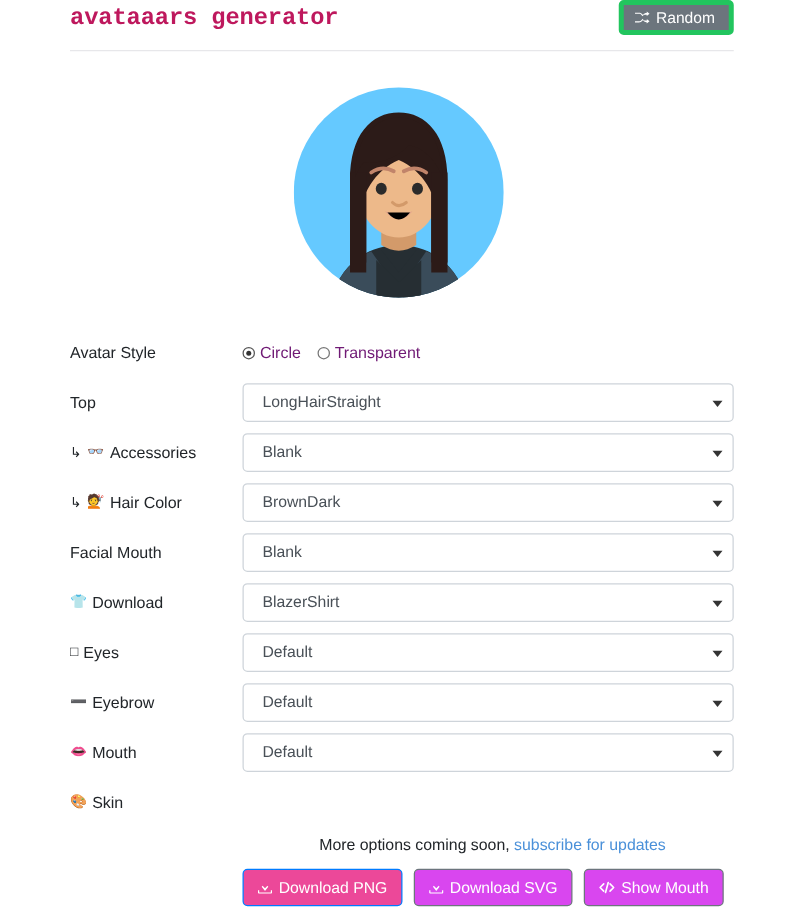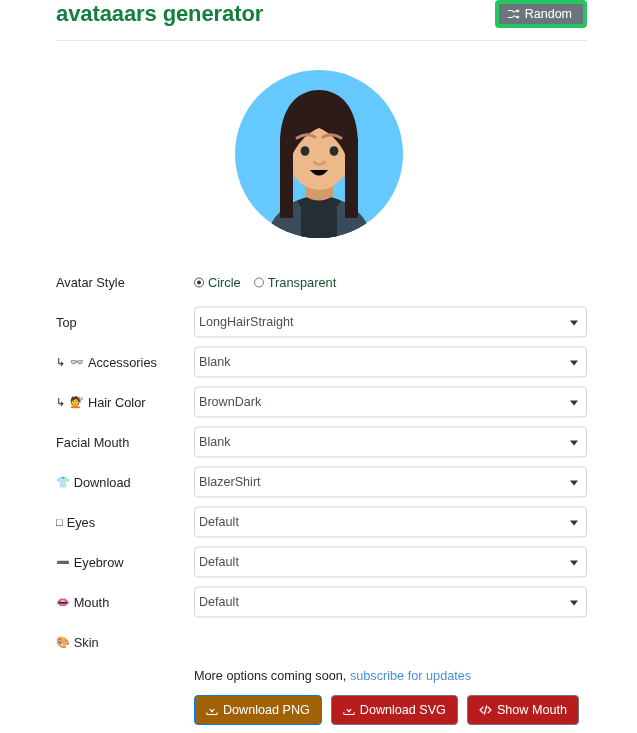--- a/index.html
+++ b/index.html
@@ -24,25 +24,26 @@
     position: absolute;
     left: 56px;
     top: 0;
     width: 531px;
     height: 40px;
   }
   .app-title {
     position: absolute;
     left: 0;
     top: 0;
-    font-size: 22px;
+    font-size: 19px;
     font-weight: bold;
-    color: #15803d;
+    color: #be185d;
     letter-spacing: -0.1px;
     line-height: 28px;
+    font-family: Liberation Mono, monospace;
   }
   .random-btn {
     position: absolute;
     right: 0;
     top: 0;
     height: 28px;
     padding: 0 11px 0 9px;
     background: #6c757d;
     border: 4px solid #22c55e;
     border-radius: 4px;
@@ -122,21 +123,21 @@
     transform: translateY(-50%);
     width: 393px;
     height: 31px;
   }
   select.styled {
     -webkit-appearance: none;
     -moz-appearance: none;
     appearance: none;
     width: 100%;
     height: 31px;
-    padding: 0 26px 0 4px;
+    padding: 0 26px 0 15px;
     font-family: "Liberation Sans", sans-serif;
     font-size: 12.6px;
     color: #495057;
     background: #ffffff;
     border: 1px solid #ced4da;
     border-radius: 4px;
     line-height: 29px;
     cursor: pointer;
   }
   .caret {
@@ -155,21 +156,21 @@
   
   .radio-group {
     position: absolute;
     left: 194px;
     top: 50%;
     transform: translateY(-50%);
     display: flex;
     align-items: center;
     gap: 13px;
     font-size: 12.8px;
-    color: #14532d;
+    color: #701a75;
   }
   .radio-item {
     display: flex;
     align-items: center;
     gap: 4px;
     cursor: pointer;
     white-space: nowrap;
   }
   .radio-dot {
     width: 10px;
@@ -196,20 +197,21 @@
     position: absolute;
     left: 194px;
     top: 668px;
     width: 400px;
   }
   .more-options {
     font-size: 12.7px;
     color: #212529;
     line-height: 16px;
     white-space: nowrap;
+    text-align: center;
   }
   .more-options a {
     color: #4a90d9;
     text-decoration: none;
   }
   .btn-row {
     margin-top: 11px;
     display: flex;
     gap: 9px;
   }
@@ -220,22 +222,22 @@
     font-size: 12.6px;
     color: #fff;
     border: 1px solid transparent;
     cursor: pointer;
     display: inline-flex;
     align-items: center;
     gap: 5px;
     white-space: nowrap;
     font-family: "Liberation Sans", sans-serif;
   }
-  .btn-primary { background: #a16207; border-color: #007bff; }
-  .btn-secondary { background: #b91c1c; border-color: #6c757d; }
+  .btn-primary { background: #ec4899; border-color: #007bff; }
+  .btn-secondary { background: #d946ef; border-color: #6c757d; }
   .btn .ico { display: inline-flex; align-items: center; }
 </style>
 </head>
 <body>
 
 <div class="page">
 
   <div class="header">
     <div class="app-title">avataaars generator</div>
     <button class="random-btn">

